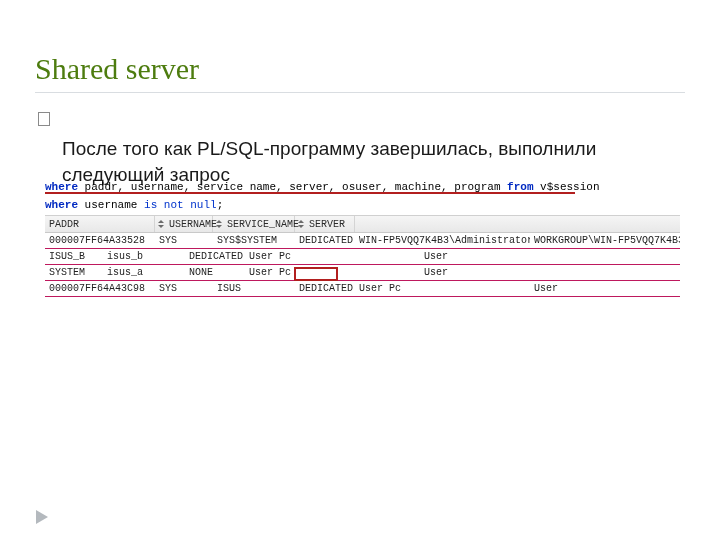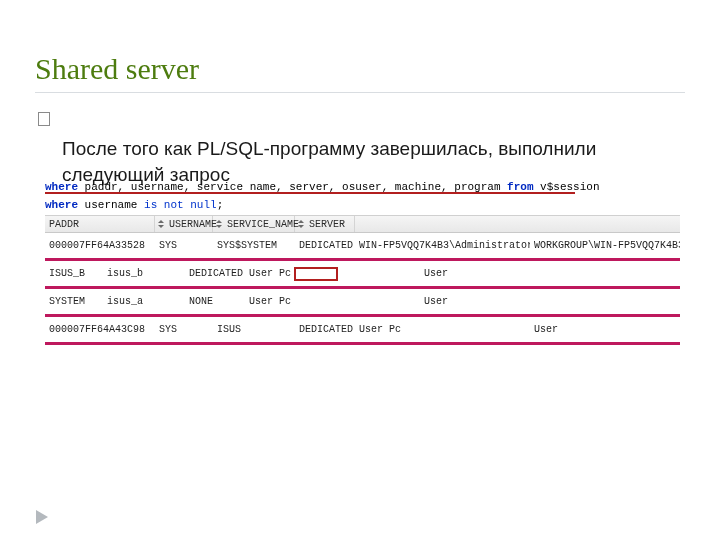--- a/index.html
+++ b/index.html
@@ -113,22 +113,22 @@
   .th .sort::after {
     content: "";
     position: absolute;
     left: 1px; top: 6px;
     border-left: 3px solid transparent;
     border-right: 3px solid transparent;
     border-top: 3px solid #6a6a6a;
   }
   .th.has-sort { padding-left: 14px; }
   .trow {
-    height: 28px;
-    border-bottom: 3px solid #be185d;
+    height: 16px;
+    border-bottom: 1px solid #be185d;
     background: #ffffff;
   }
   .td {
     padding: 1px 4px;
     overflow: hidden;
     white-space: nowrap;
     color: #222;
     display: flex;
     align-items: center;
   }

